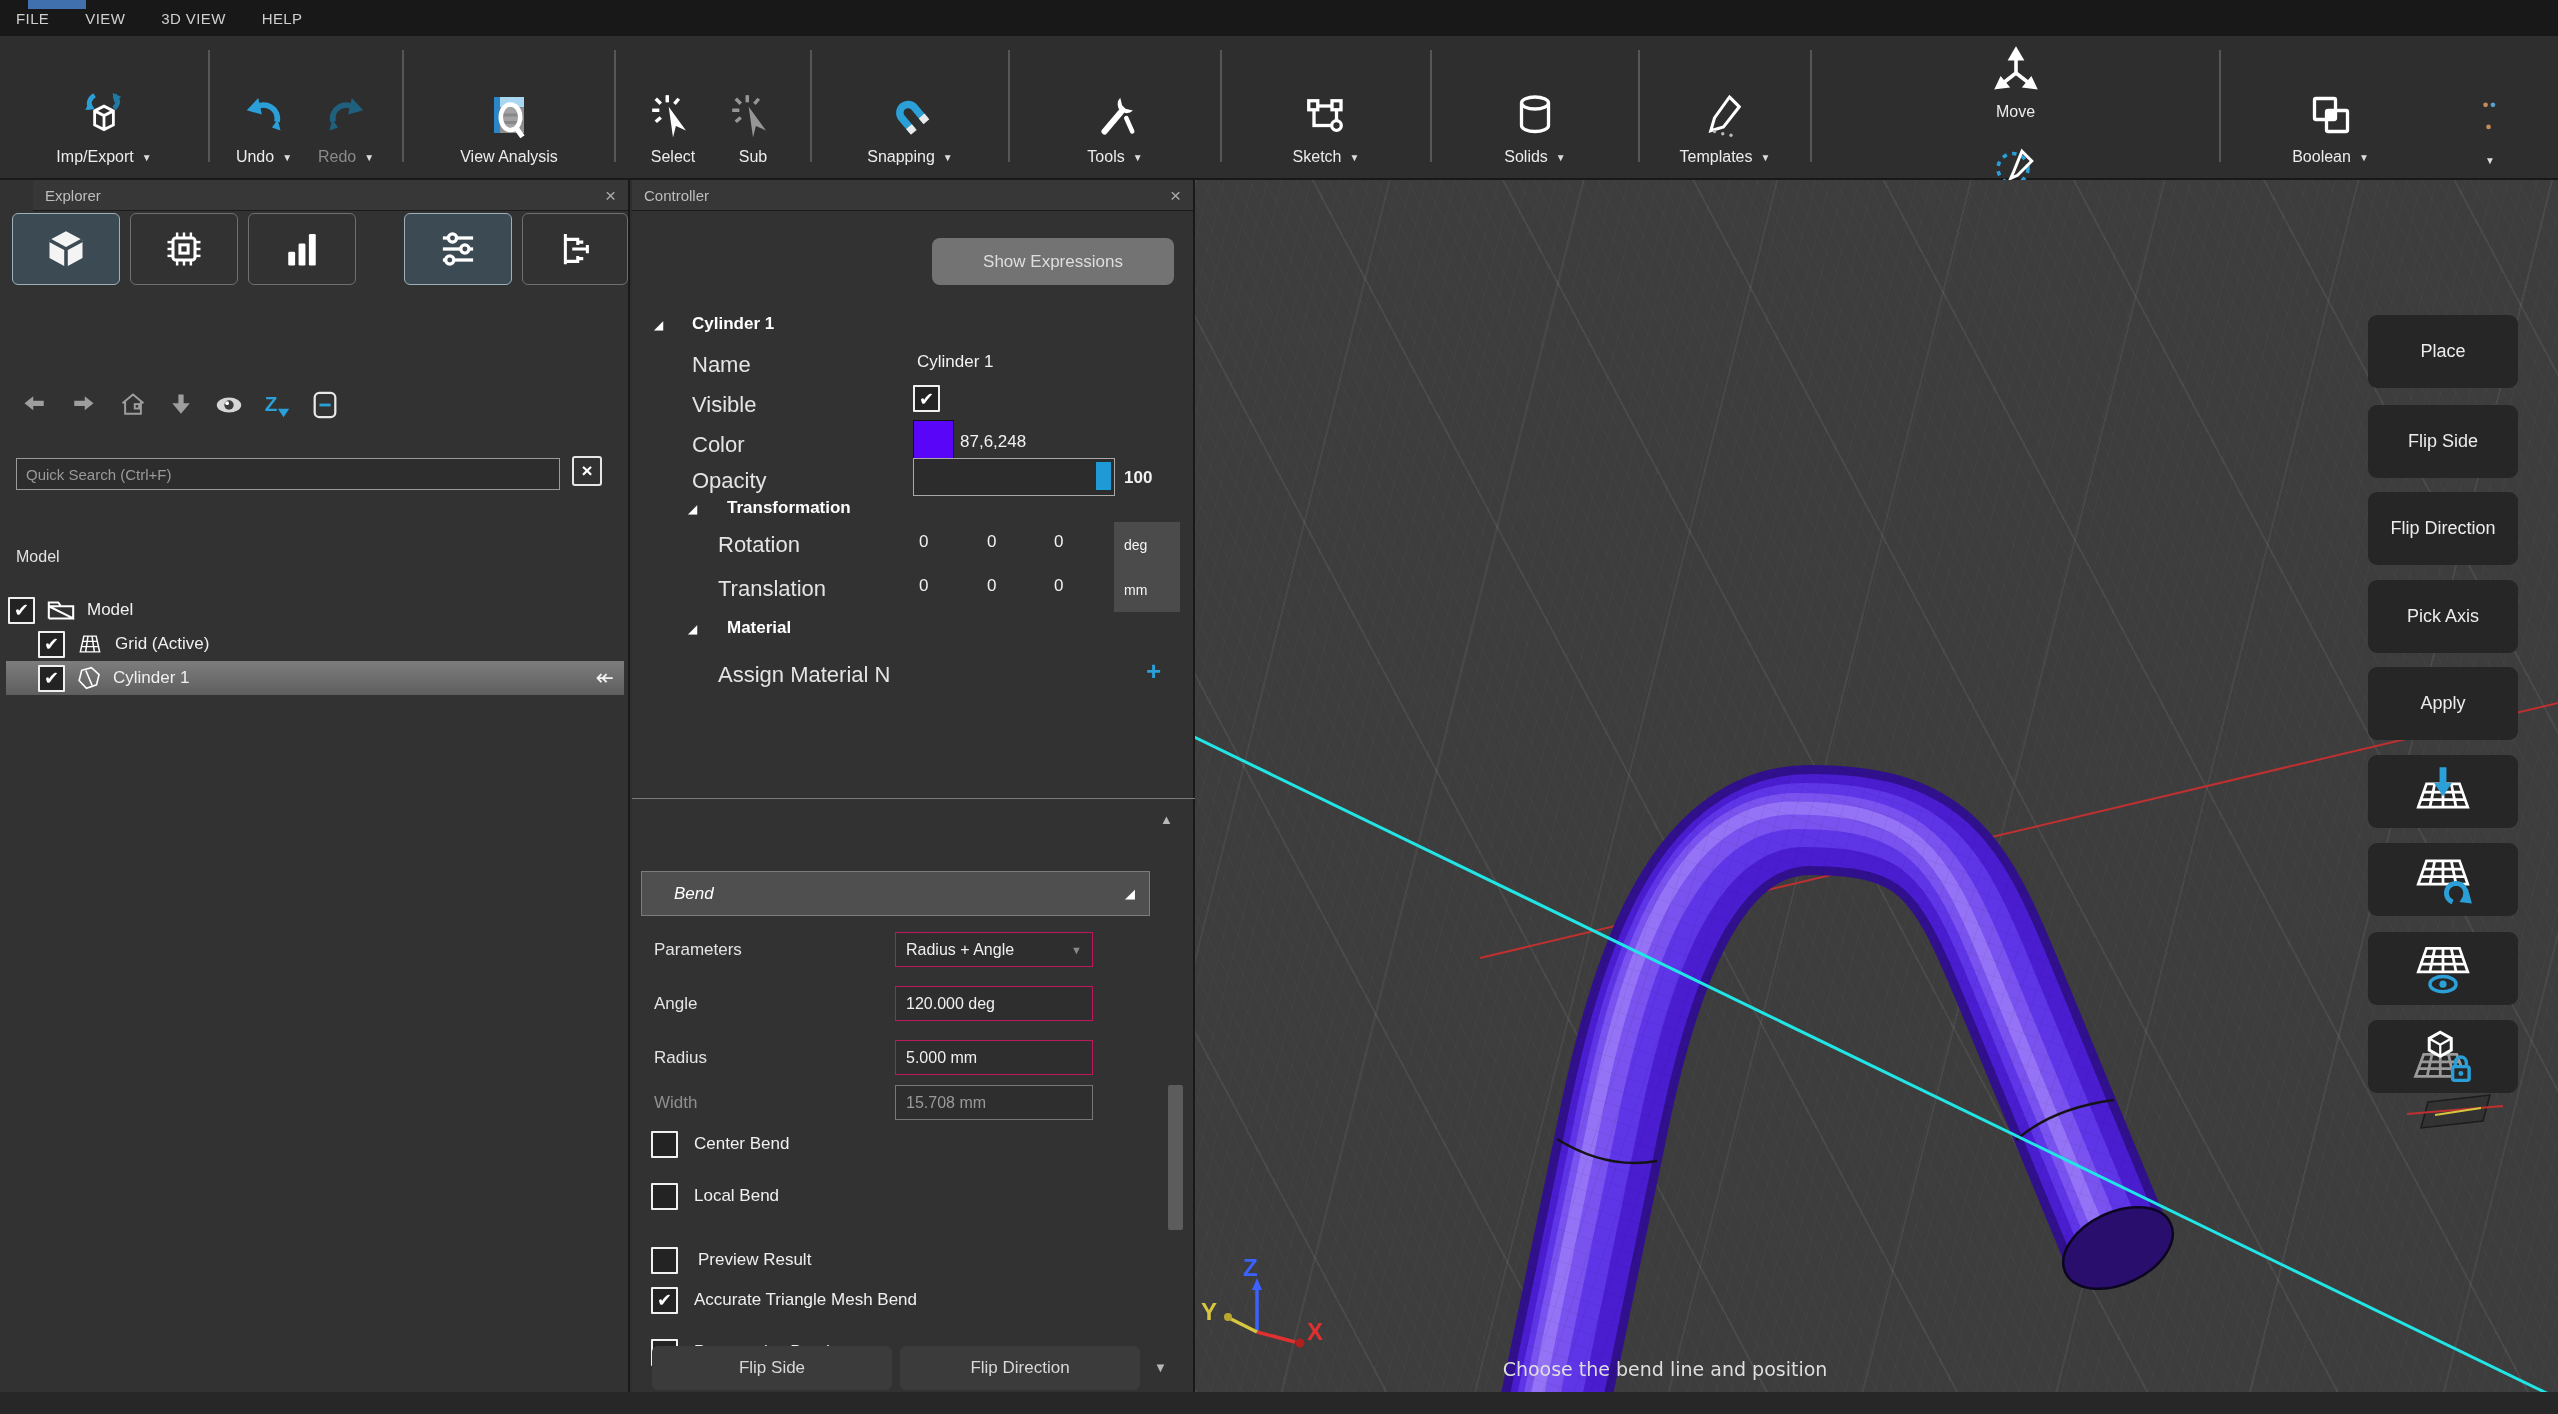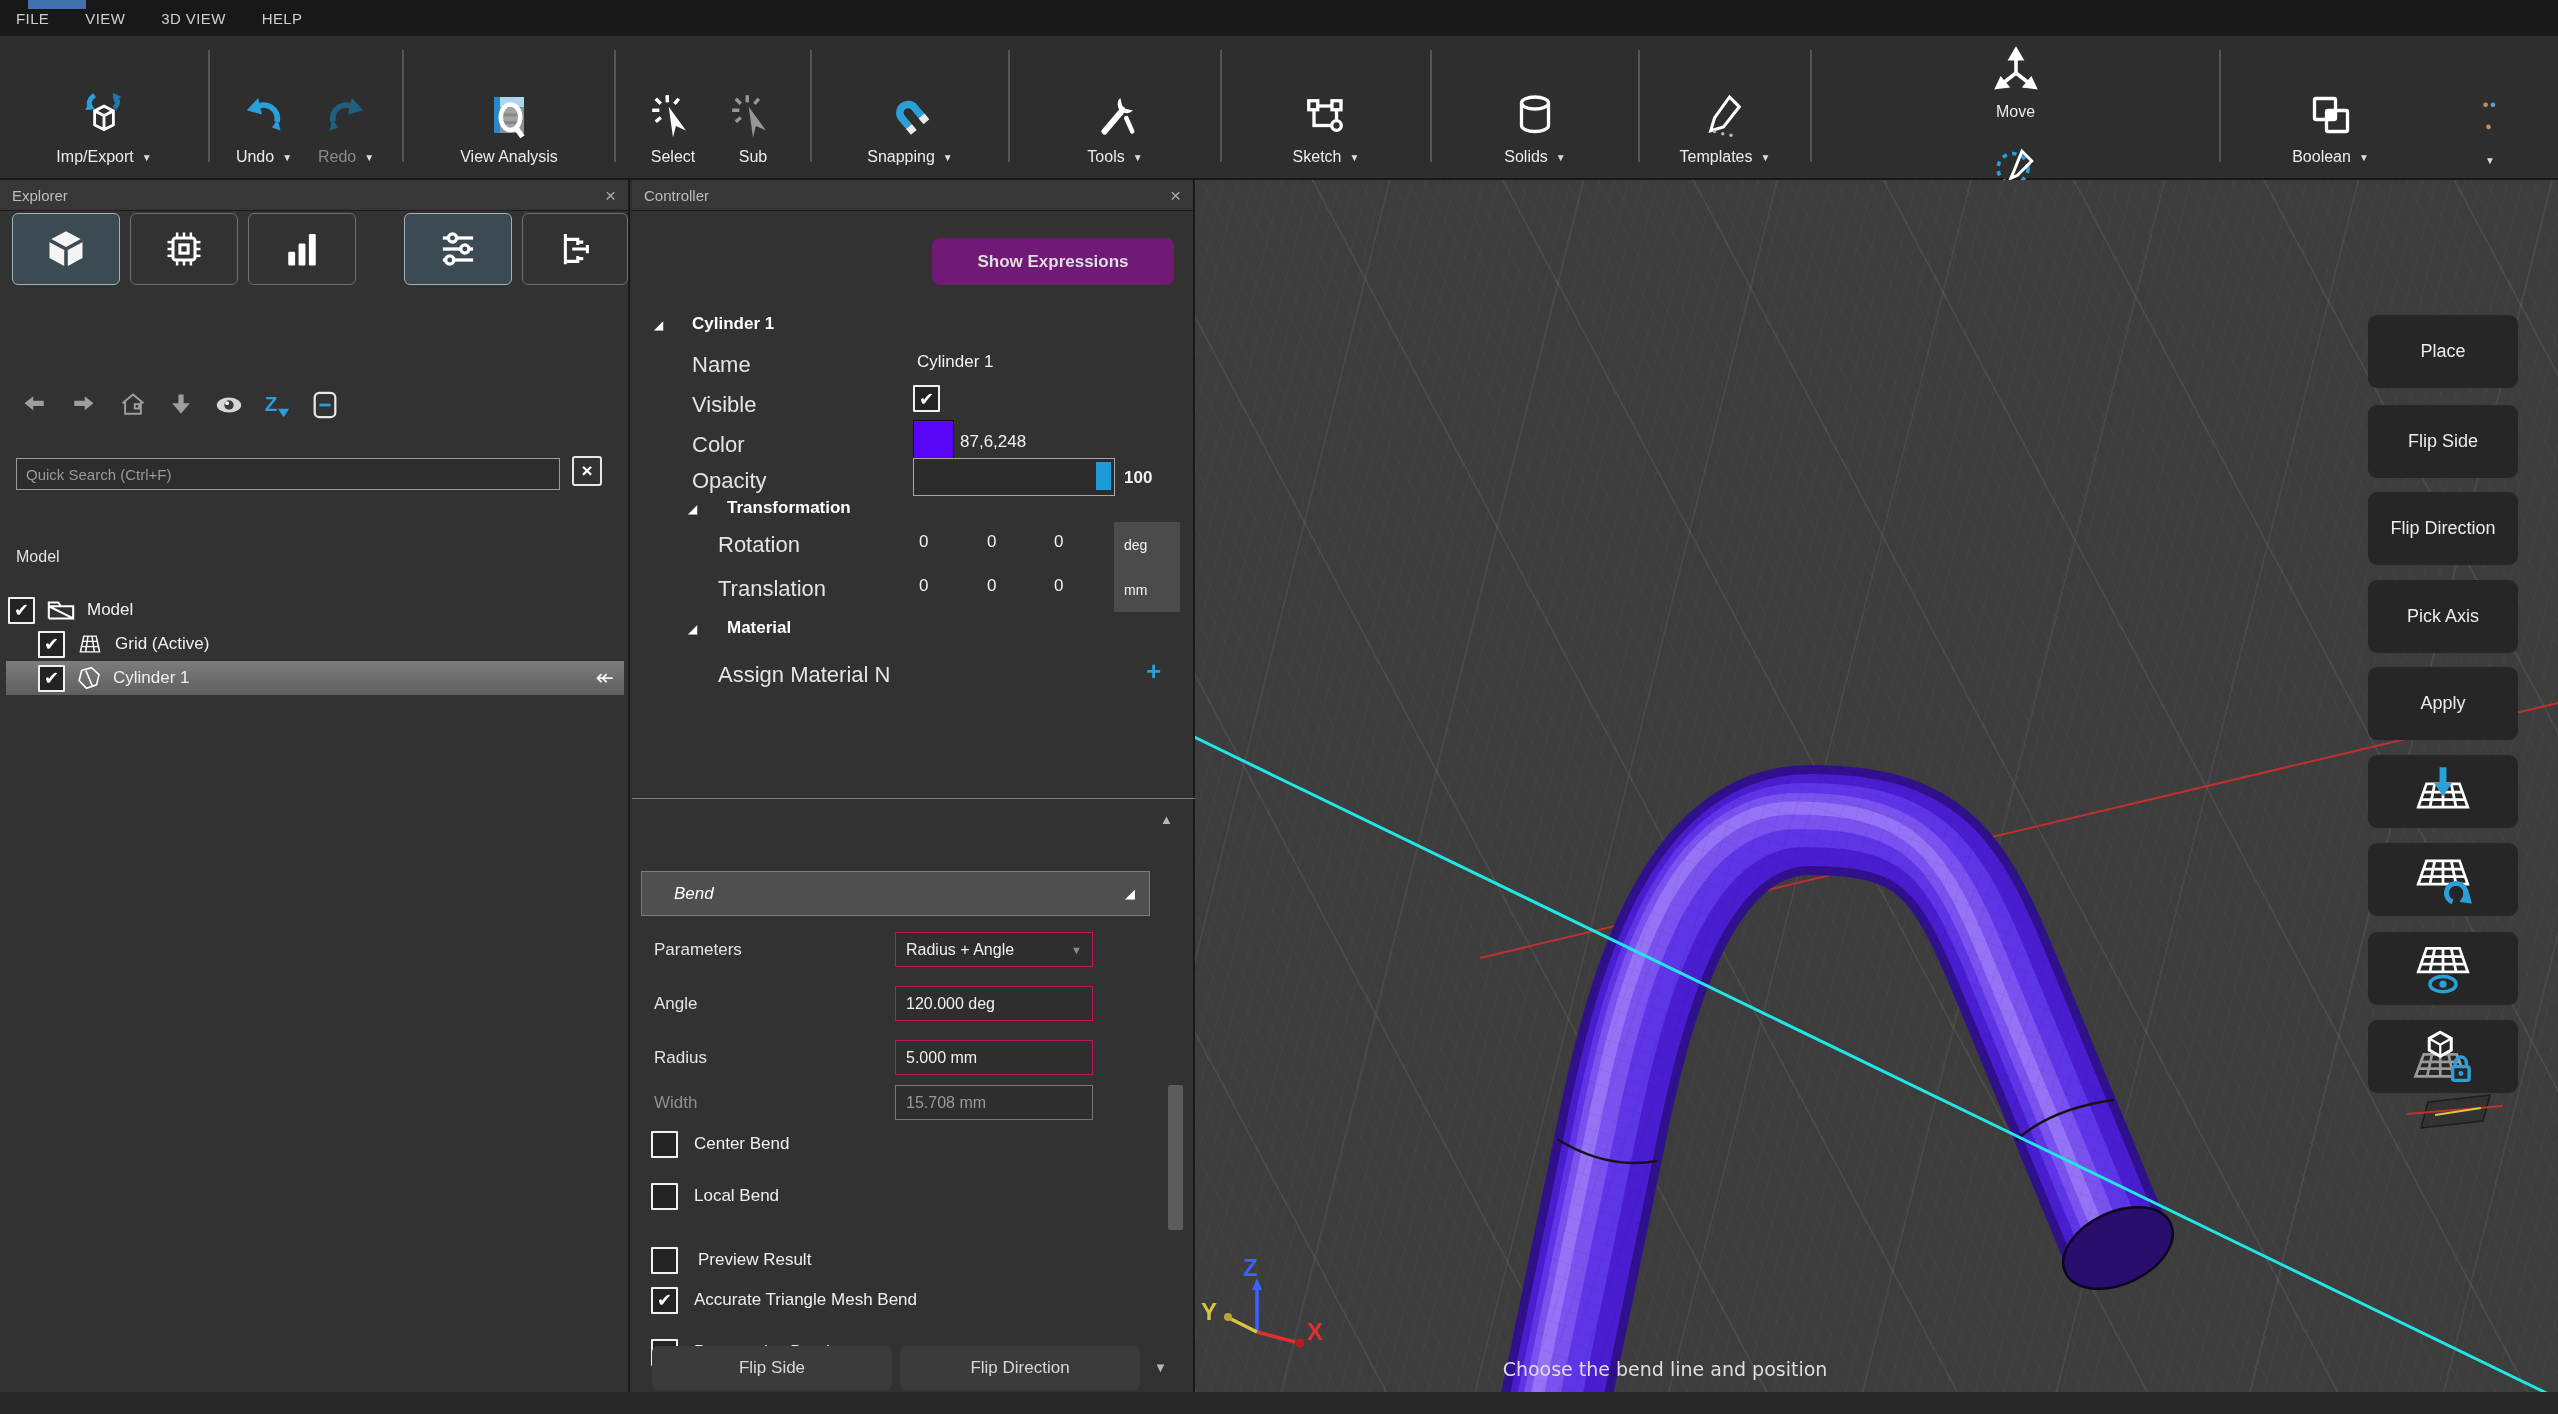--- a/index.html
+++ b/index.html
@@ -30,21 +30,21 @@
   .clearbtn{position:absolute;left:572px;top:276px;width:30px;height:30px;border:2px solid #e6e6e6;border-radius:3px;display:flex;align-items:center;justify-content:center;color:#fff;font-size:19px;font-weight:bold;cursor:pointer;box-sizing:border-box;}
   .sectionlabel{position:absolute;left:16px;top:540px;font-size:16px;color:#e2e2e2;}
   .trow{position:absolute;height:34px;display:flex;align-items:center;gap:11px;font-size:17px;color:#f0f0f0;cursor:pointer;}
   .trow.sel{background:linear-gradient(#7d7d7d,#5e5e5e);}
   .cbx{width:27px;height:27px;min-width:27px;border:2px solid #f0f0f0;background:#232323;display:flex;align-items:center;justify-content:center;color:#fff;font-size:18px;font-weight:bold;box-sizing:border-box;border-radius:1px;cursor:pointer;}
   
   .clabel{position:absolute;font-size:22px;color:#e4e4e4;}
   .cbold{position:absolute;font-size:17px;font-weight:bold;color:#fff;}
   .cval{position:absolute;font-size:17px;color:#f2f2f2;}
   .tri{position:absolute;color:#fff;font-size:12px;}
-  .showexp{position:absolute;left:300px;top:58px;width:242px;height:47px;background:#701a75;border-radius:8px;display:flex;align-items:center;justify-content:center;font-size:17px;color:#dedede;cursor:pointer;font-weight:bold;}
+  .showexp{position:absolute;left:300px;top:58px;width:242px;height:47px;background:#737373;border-radius:8px;display:flex;align-items:center;justify-content:center;font-size:17px;color:#dedede;cursor:pointer;}
   .swatch{position:absolute;left:281px;top:420px;width:39px;height:40px;background:#5906f8;border:1px solid #111;cursor:pointer;}
   .slider{position:absolute;left:281px;top:278px;width:200px;height:36px;border:1px solid #a8a8a8;background:#2c2c2c;cursor:pointer;}
   .knob{position:absolute;right:3px;top:3px;width:15px;height:28px;background:#1e9ad6;}
   .unitbox{position:absolute;left:482px;top:342px;width:66px;height:90px;background:#4b4b4b;}
   .unitbox div{height:45px;display:flex;align-items:center;padding-left:10px;font-size:14px;color:#f5f5f5;}
   .divider{position:absolute;left:0;top:618px;width:563px;height:1px;background:#7c7c7c;}
   .scrollhint{position:absolute;color:#b8b8b8;font-size:13px;cursor:pointer;}
   .bendhdr{position:absolute;left:9px;top:691px;width:509px;height:45px;background:#4f4f4f;border:1px solid #7c7c7c;display:flex;align-items:center;box-sizing:border-box;padding-left:32px;font-size:17px;color:#fff;cursor:pointer;font-style:italic;}
   .field{position:absolute;left:263px;width:198px;height:35px;background:#2e2e2e;border:1px solid #be185d;display:flex;align-items:center;padding:16px 10px;font-size:16px;color:#f0f0f0;box-sizing:border-box;cursor:text;}
   .field .ddc{margin-left:auto;color:#8a8a8a;font-size:11px;}
@@ -336,21 +336,21 @@
               <circle cx="9" cy="21" r="1.6" fill="#c78a55"></circle>
             </svg>
         </span>
         <span class="tlabel">
             <span class="caret">▼</span>
           </span>
       </div>
     </div>
   </div>
 
-  <div class="panel" style="left:0;width:630px;border-right:2px solid #191919;">
+  <div class="panel" style="left:0;width:630px;border-right:2px solid #191919;padding-left:33px;">
     <div class="phead">
       <span>Explorer</span>
       <span class="pclose">×</span>
     </div>
 
     <div class="tabbtn active" style="left:12px;top:33px;">
       <span>
           <svg width="44" height="44" viewBox="0 0 32 32">
             <polygon points="16,3 28,9.5 28,22.5 16,29 4,22.5 4,9.5" fill="#f4f4f4"></polygon>
             <path d="M16 16 V29 M4 9.5 L16 16 L28 9.5" stroke="#3c4a54" stroke-width="2.6" fill="none"></path>

